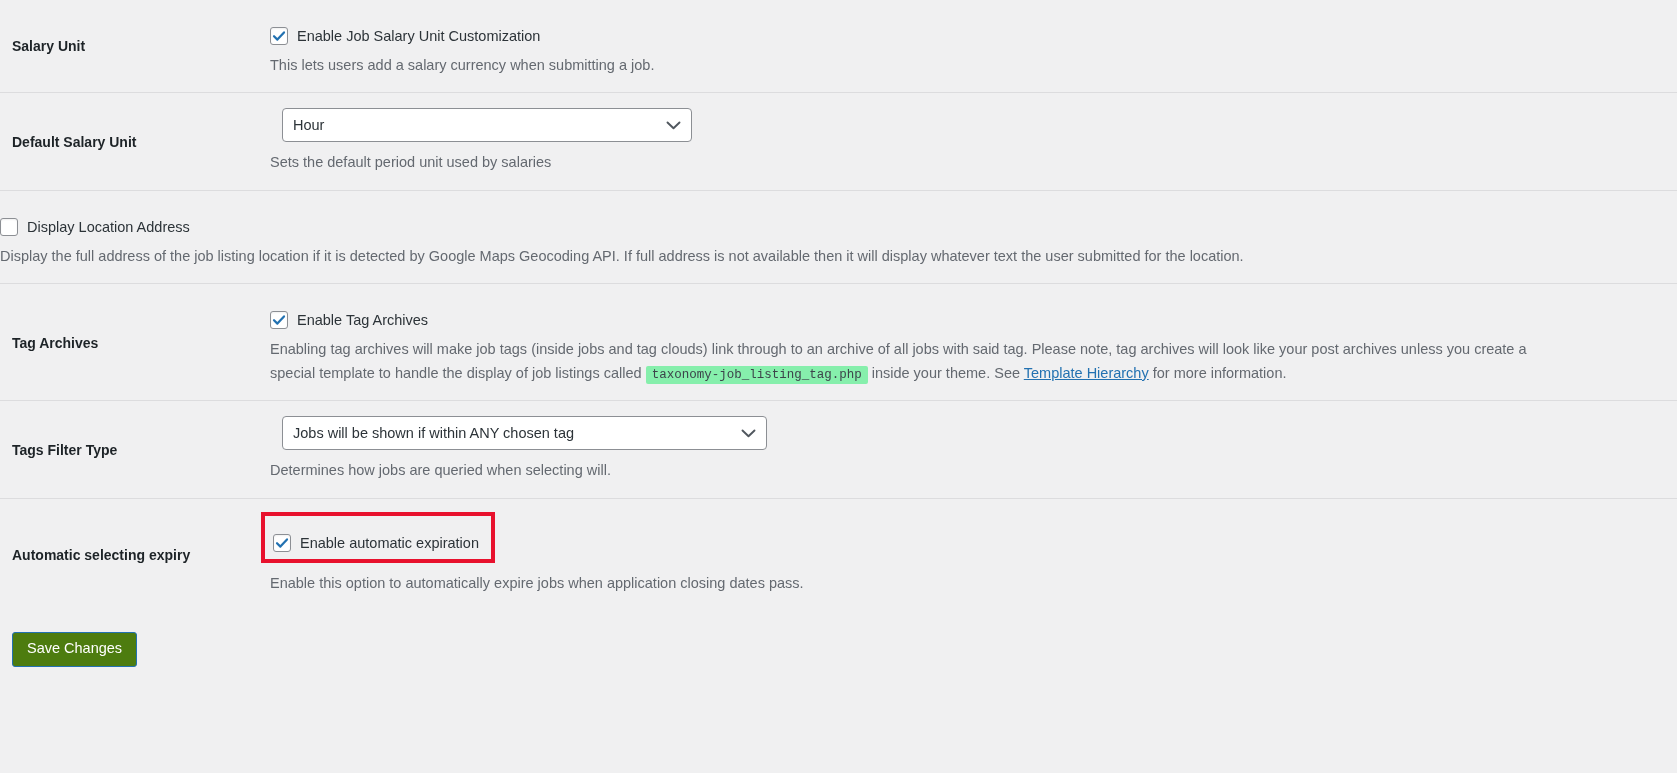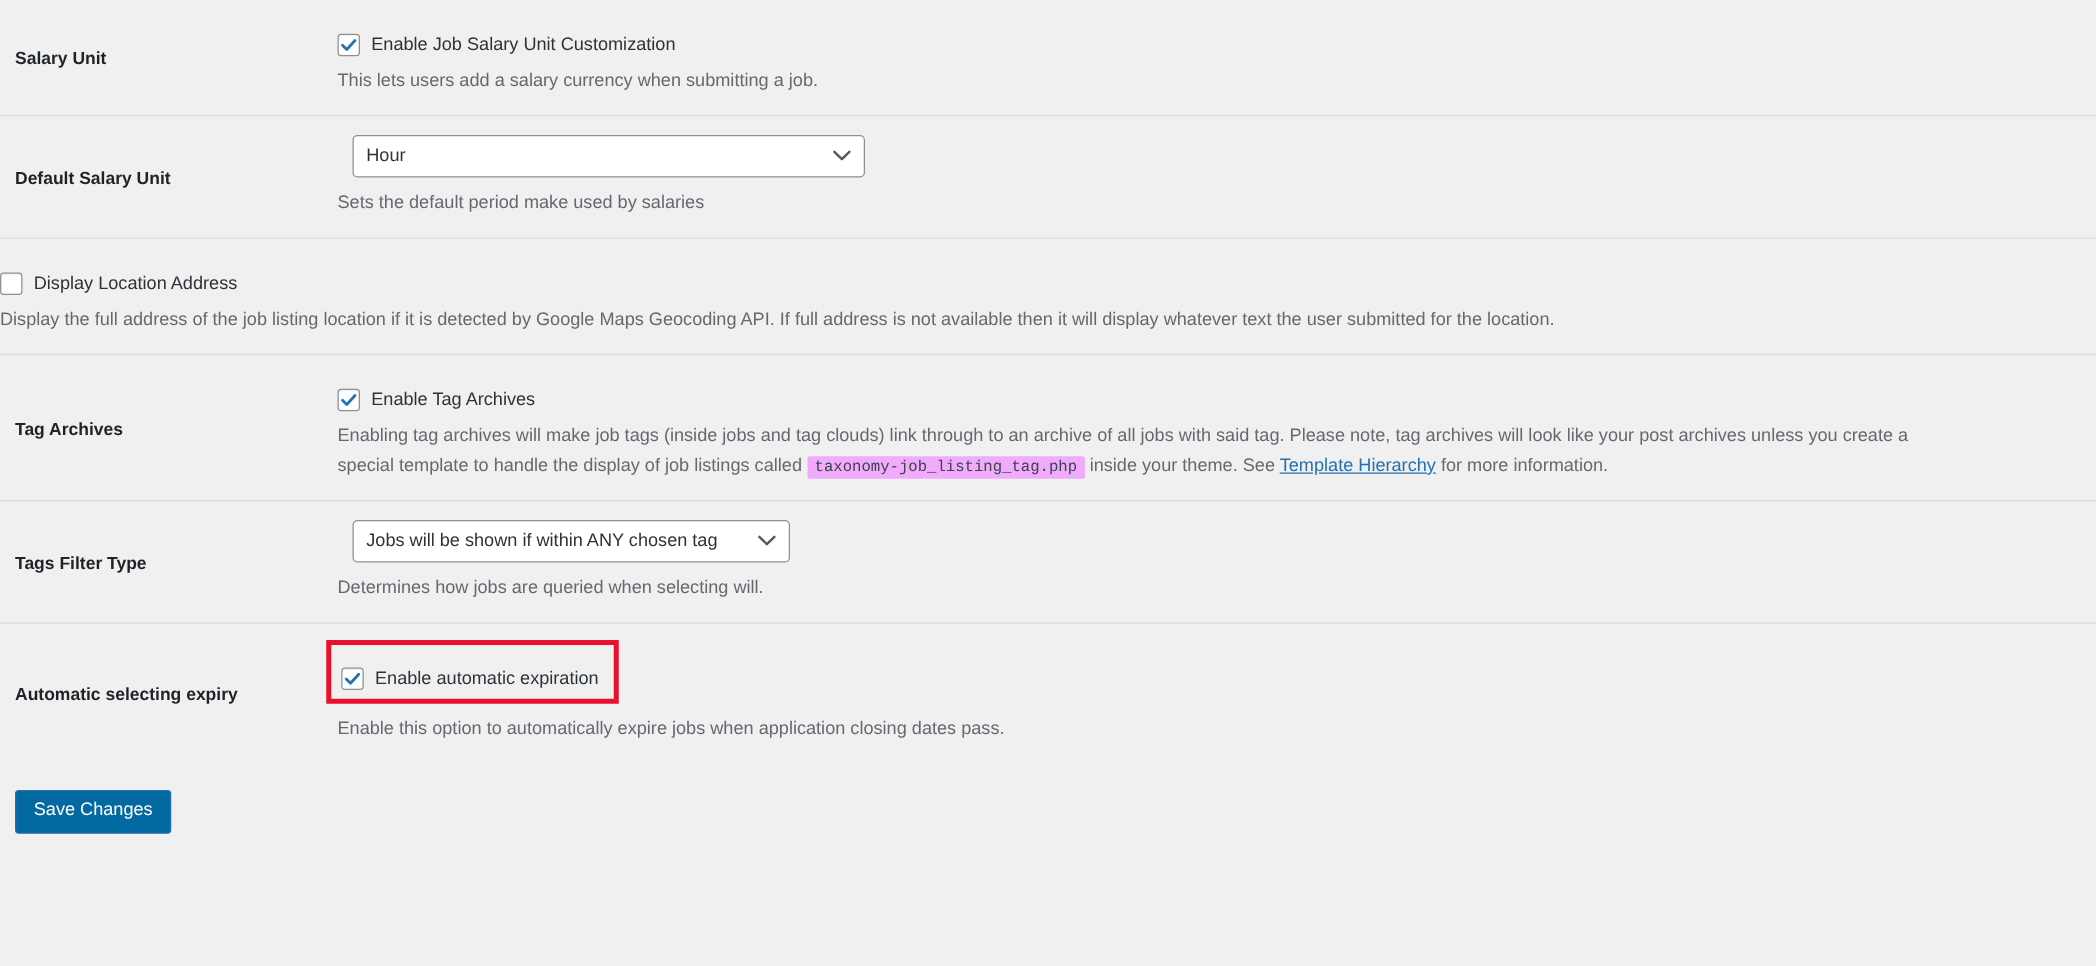--- a/index.html
+++ b/index.html
@@ -79,21 +79,21 @@
     font-size: 14.5px;
     line-height: 1.62;
     color: #646970;
     max-width: 1290px;
   }
   .desc.wide { max-width: 1300px; }
 
   code.inline-code {
     font-family: "Liberation Mono", monospace;
     font-size: 12.5px;
-    background: #f0abfc;
+    background: #86efac;
     padding: 2px 6px;
     border-radius: 2px;
     color: #3c434a;
     white-space: nowrap;
   }
   a.doclink {
     color: #2271b1;
     text-decoration: underline;
   }
 
@@ -112,21 +112,21 @@
     padding: 0 30px 0 10px;
     font-family: "Liberation Sans", sans-serif;
     font-size: 14.5px;
     color: #2c3338;
     background: #fff;
     border: 1px solid #8c8f94;
     border-radius: 4px;
     box-shadow: 0 0 0 transparent;
     line-height: 32px;
   }
-  select.wp-select.wide { width: 350px; }
+  select.wp-select.wide { width: 485px; }
   .chev {
     position: absolute;
     right: 11px;
     top: 50%;
     transform: translateY(-50%);
     pointer-events: none;
     display: block;
   }
 
   
@@ -136,21 +136,21 @@
     padding: 6px 12px 7px 8px;
     margin-left: -9px;
     margin-top: -2px;
   }
 
   
   .save-area {
     padding: 22px 0 0 12px;
   }
   .btn-primary {
-    background: #0369a1;
+    background: #4d7c0f;
     border: 1px solid #2271b1;
     color: #fff;
     font-family: "Liberation Sans", sans-serif;
     font-size: 14.5px;
     padding: 8px 14px 9px 14px;
     border-radius: 3px;
     cursor: pointer;
     line-height: 1.1;
   }
 </style>
@@ -180,21 +180,21 @@
       <div class="select-wrap">
         <select class="wp-select">
           <option>Hour</option>
         </select>
         <span class="chev">
           <svg width="15" height="9" viewBox="0 0 15 9">
               <path d="M1.5 1.5 L7.5 7.3 L13.5 1.5" fill="none" stroke="#50575e" stroke-width="1.9" stroke-linecap="round" stroke-linejoin="round"></path>
             </svg>
         </span>
       </div>
-      <div class="desc">Sets the default period make used by salaries</div>
+      <div class="desc">Sets the default period unit used by salaries</div>
     </div>
   </div>
 
   <div class="setting-row">
     <div class="row-field">
       <label class="cb-line">
         <span class="cb"></span>
         <span class="cb-label">Display Location Address</span>
       </label>
       <div class="desc wide">Display the full address of the job listing location if it is detected by Google Maps Geocoding API. If full address is not available then it will display whatever text the user submitted for the location.</div>

